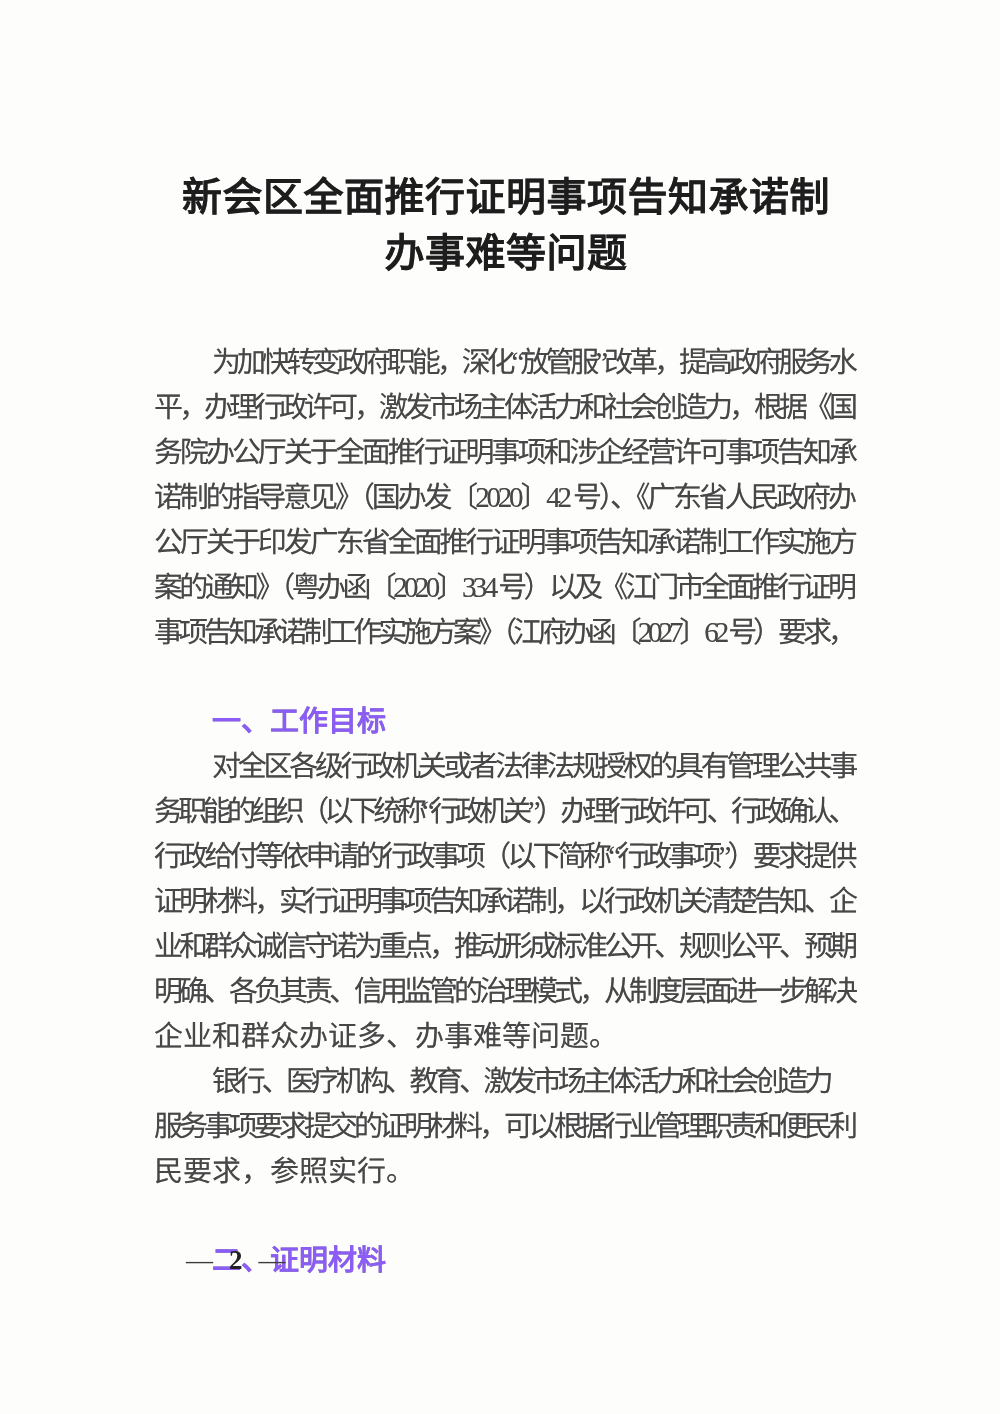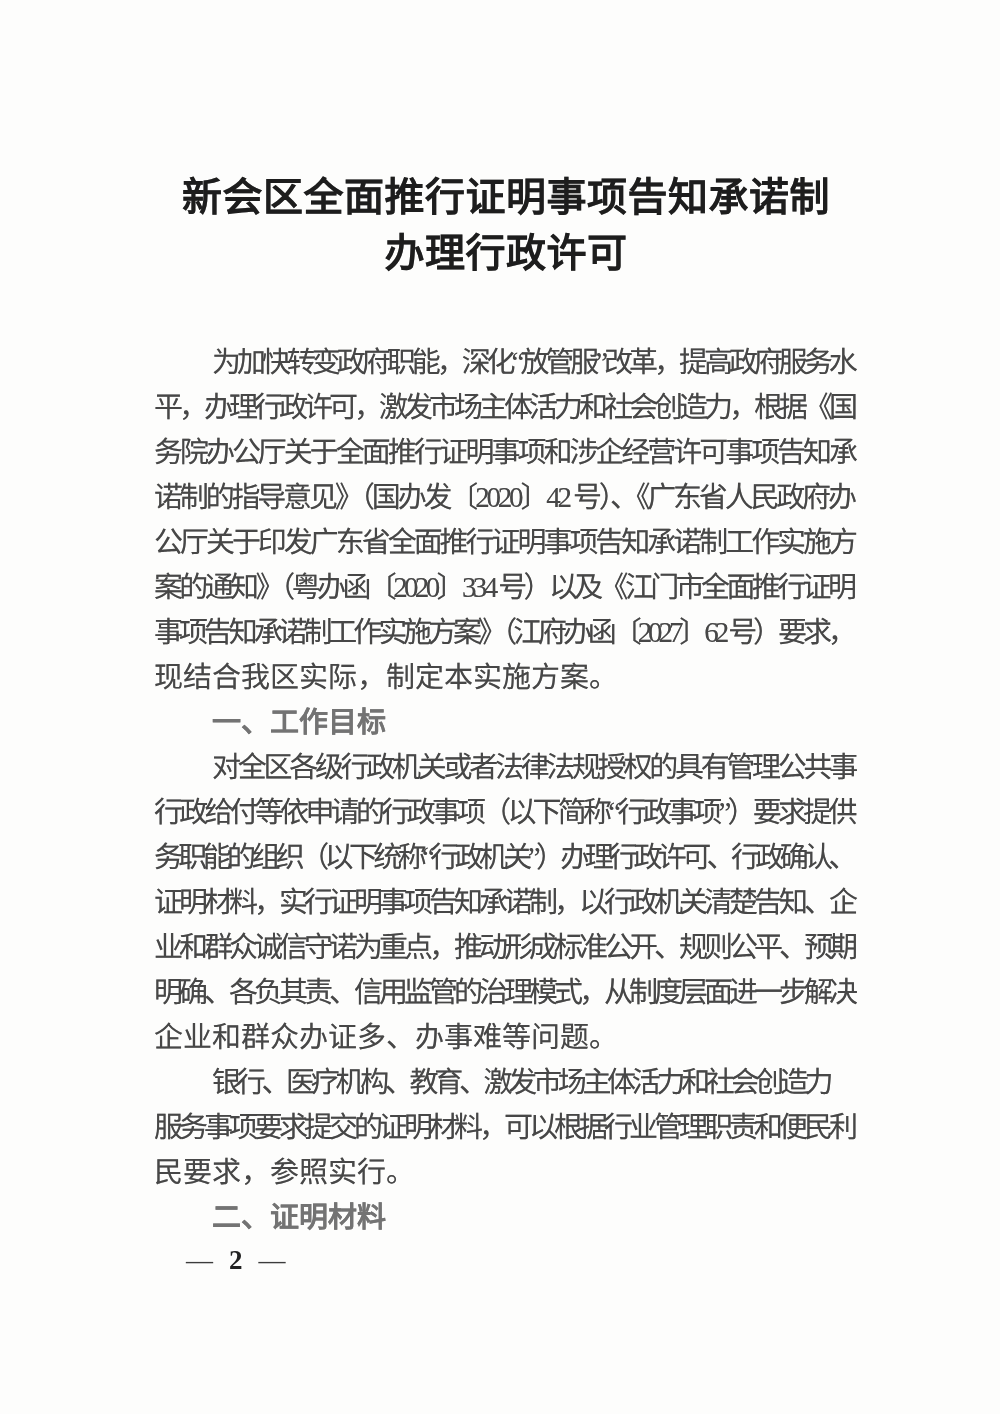--- a/index.html
+++ b/index.html
@@ -49,24 +49,25 @@
     overflow: hidden;
     text-align: left;
     text-shadow: 0 0 0.4px rgba(70,70,70,0.5);
   }
   .paragraph .line.first {
     text-indent: 2em;
   }
   .heading {
     font-family: "Liberation Sans", sans-serif;
     font-weight: bold;
-    color: #737373;
+    color: #8b5cf6;
     text-indent: 2em;
     letter-spacing: 1px;
     text-shadow: 0 0 0.4px rgba(40,40,40,0.55);
+    margin-top: 44px;
   }
   
   .footer {
     position: absolute;
     top: 1240px;
     left: 186px;
     font-size: 27px;
     line-height: 40px;
     color: #333333;
   }
@@ -80,39 +81,38 @@
     margin: 0 16px;
   }
 </style>
 </head>
 <body>
 
 <div class="page">
 
   <div class="title-block">
     <div class="title-line">新会区全面推行证明事项告知承诺制</div>
-    <div class="title-line">办理行政许可</div>
+    <div class="title-line">办事难等问题</div>
   </div>
 
   <div class="body-block">
       <div class="paragraph">
         <div class="line first" style="letter-spacing: -4.03704px;">为加快转变政府职能，深化“放管服”改革，提高政府服务水</div>
         <div class="line" style="letter-spacing: -4px;">平，办理行政许可，激发市场主体活力和社会创造力，根据《国</div>
         <div class="line" style="letter-spacing: -3.03704px;">务院办公厅关于全面推行证明事项和涉企经营许可事项告知承</div>
         <div class="line" style="letter-spacing: -3.18182px;">诺制的指导意见》（国办发〔2020〕42 号）、《广东省人民政府办</div>
         <div class="line" style="letter-spacing: -3.03704px;">公厅关于印发广东省全面推行证明事项告知承诺制工作实施方</div>
         <div class="line" style="letter-spacing: -3.63636px;">案的通知》（粤办函〔2020〕334 号）以及《江门市全面推行证明</div>
         <div class="line" style="letter-spacing: -4.09091px;">事项告知承诺制工作实施方案》（江府办函〔2027〕62 号）要求，</div>
-        <div class="line last" style="letter-spacing: 0px;">现结合我区实际，制定本实施方案。</div>
       </div>
       <div class="line heading" style="letter-spacing: 0px;">一、工作目标</div>
       <div class="paragraph">
         <div class="line first" style="letter-spacing: -3.28px;">对全区各级行政机关或者法律法规授权的具有管理公共事</div>
+        <div class="line" style="letter-spacing: -4.63333px;">务职能的组织（以下统称“行政机关”）办理行政许可、行政确认、</div>
         <div class="line" style="letter-spacing: -3.75862px;">行政给付等依申请的行政事项（以下简称“行政事项”）要求提供</div>
-        <div class="line" style="letter-spacing: -4.63333px;">务职能的组织（以下统称“行政机关”）办理行政许可、行政确认、</div>
         <div class="line" style="letter-spacing: -4px;">证明材料，实行证明事项告知承诺制，以行政机关清楚告知、企</div>
         <div class="line" style="letter-spacing: -4px;">业和群众诚信守诺为重点，推动形成标准公开、规则公平、预期</div>
         <div class="line" style="letter-spacing: -4px;">明确、各负其责、信用监管的治理模式，从制度层面进一步解决</div>
         <div class="line last" style="letter-spacing: 0px;">企业和群众办证多、办事难等问题。</div>
       </div>
       <div class="paragraph">
         <div class="line first" style="letter-spacing: -4.30769px;">银行、医疗机构、教育、激发市场主体活力和社会创造力</div>
         <div class="line" style="letter-spacing: -4px;">服务事项要求提交的证明材料，可以根据行业管理职责和便民利</div>
         <div class="line last" style="letter-spacing: 0px;">民要求，参照实行。</div>
       </div>

